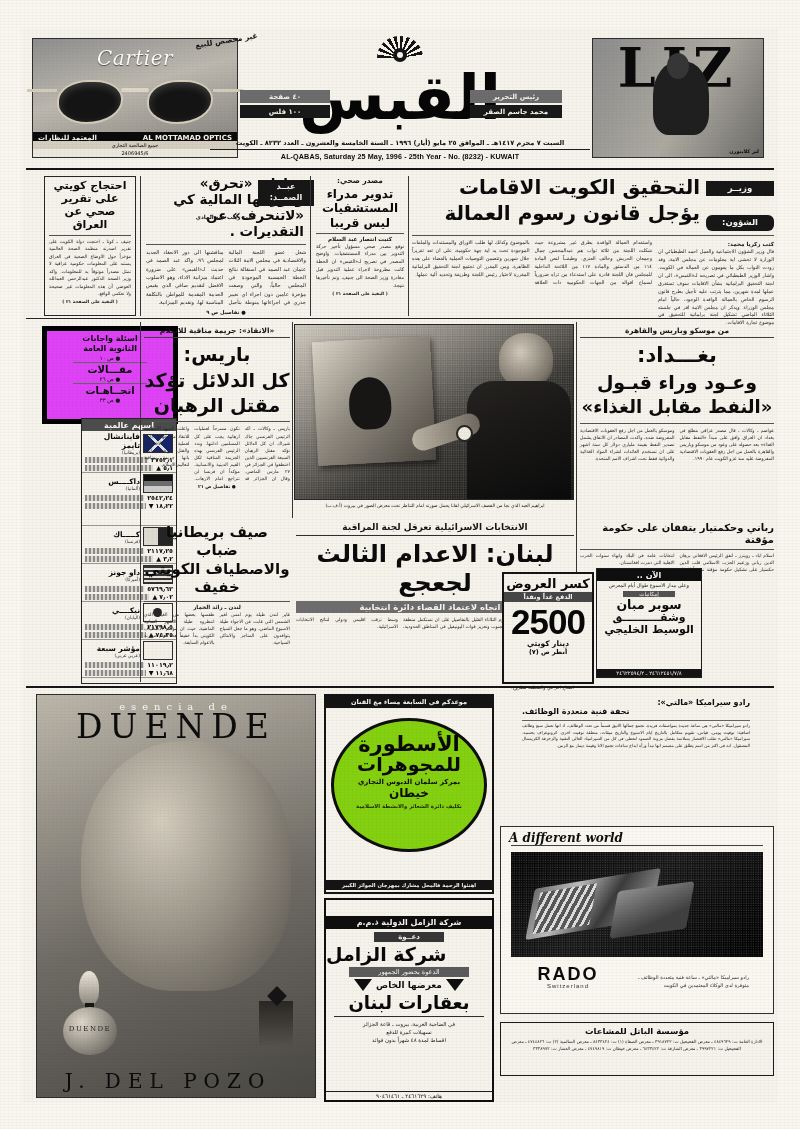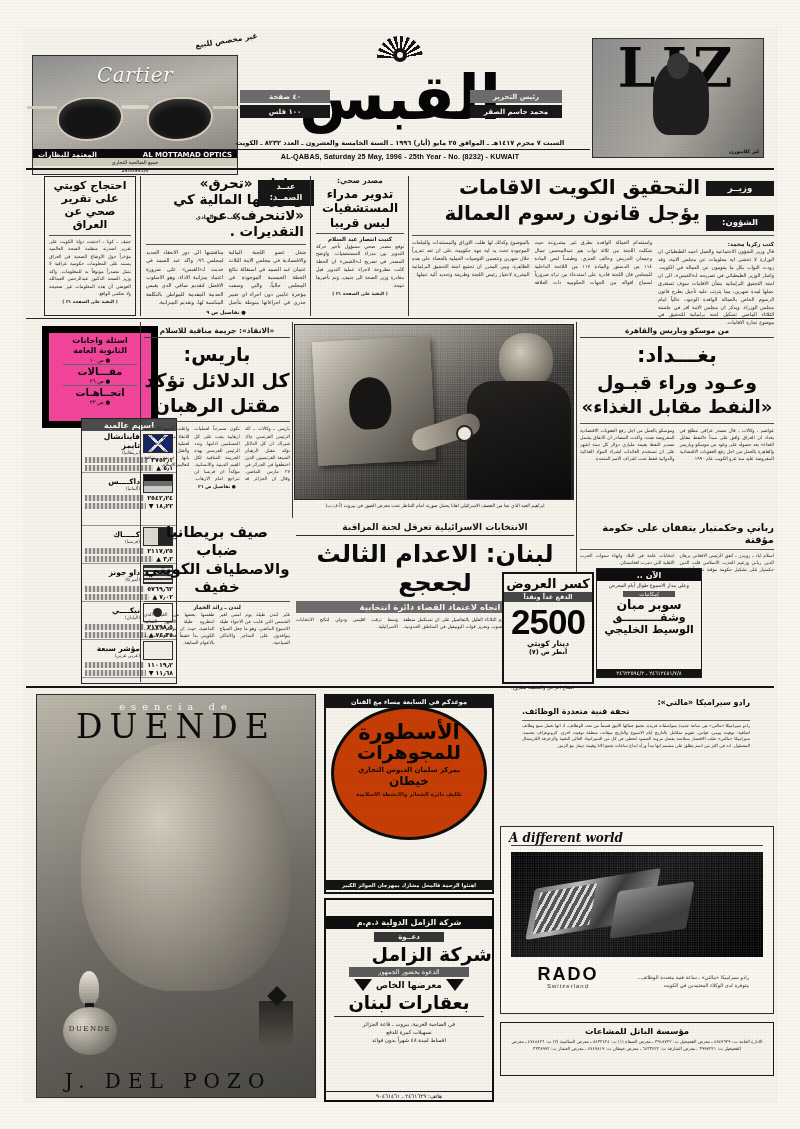--- a/index.html
+++ b/index.html
@@ -62,21 +62,21 @@
            font-size:7px;font-weight:bold;letter-spacing:.3px;}
   .mh-chip.lt{background:#6d6d6d;}
   .dateline-ar{font-size:6.6px;font-weight:bold;text-align:center;color:#141414;margin-top:3px;}
   .dateline-en{font-size:7.2px;font-weight:bold;text-align:center;color:#111;
                font-family:"Liberation Sans",sans-serif;letter-spacing:.1px;margin-top:2px;}
   .nonsale{position:absolute;right:2px;top:6px;font-size:7.5px;font-weight:bold;
            transform:rotate(-9deg);color:#1a1a1a;}
 
   
   .ad{position:absolute;box-sizing:border-box;}
-  .cartier{border:1px solid #333;background:linear-gradient(165deg,#8d8d8d,#b9b5ac 42%,#7e7c78);margin-top:17px;}
+  .cartier{border:1px solid #333;background:linear-gradient(165deg,#8d8d8d,#b9b5ac 42%,#7e7c78);}
   .cartier-name{font-family:"DejaVu Serif","Liberation Serif",serif;font-style:italic;
     color:#f6f4ef;font-size:20px;text-align:center;padding-top:7px;letter-spacing:.5px;
     text-shadow:0 1px 1px rgba(0,0,0,.55);}
   .glasses{position:relative;height:56px;margin-top:2px;}
   .lens{position:absolute;top:8px;width:62px;height:40px;background:#1a1a1a;
         border:2px solid #cfc8b8;border-radius:48% 42% 55% 45%;box-shadow:inset 0 3px 8px rgba(255,255,255,.18);}
   .lens.l{left:24px;} .lens.r{right:24px;}
   .bridge{position:absolute;left:50%;top:16px;transform:translateX(-50%);width:28px;height:4px;
           background:#d8d2c4;border-radius:2px;}
   .temple{position:absolute;top:17px;height:3px;width:30px;background:#cfc8b8;}
@@ -126,34 +126,34 @@
   .watch2{position:absolute;left:104px;top:34px;width:74px;height:48px;
          background:linear-gradient(160deg,#8f8f8f,#444 70%);transform:skewX(-18deg) rotate(-8deg);border-radius:4px;}
   .rado-name{font-family:"Liberation Sans",sans-serif;font-weight:bold;font-size:18px;
              letter-spacing:2px;color:#111;text-align:center;direction:ltr;margin-top:5px;}
   .rado-sw{font-family:"Liberation Sans",sans-serif;font-size:6px;letter-spacing:1px;color:#333;
            text-align:center;direction:ltr;margin-top:-2px;}
   .rado-ar{font-size:5px;color:#333;line-height:1.5;text-align:right;padding:0 12px;}
 
   .jewel{border:2px solid #1a1a1a;background:#efece5;position:relative;overflow:hidden;}
   .jewel-top{background:#1a1a1a;color:#f1eee7;font-size:6.5px;font-weight:bold;text-align:center;padding:2px 0;}
-  .oval{position:absolute;left:50%;top:10px;transform:translateX(-50%);width:150px;height:128px;
-        border:3px solid #141414;border-radius:50%;background:#c2410c;}
+  .oval{position:absolute;left:50%;top:22px;transform:translateX(-50%);width:150px;height:128px;
+        border:3px solid #141414;border-radius:50%;background:#84cc16;}
   .jewel-t1{font-size:21px;font-weight:bold;color:#0f0f0f;text-align:center;margin-top:12px;line-height:1.05;}
   .jewel-t2{font-size:19px;font-weight:bold;color:#0f0f0f;text-align:center;line-height:1.05;}
   .jewel-t3{font-size:7px;font-weight:bold;color:#111;text-align:center;margin-top:3px;}
   .jewel-t4{font-size:12px;font-weight:bold;color:#111;text-align:center;}
   .jewel-foot{position:absolute;left:0;right:0;bottom:2px;background:#1a1a1a;color:#efece5;
               font-size:5.2px;text-align:center;padding:2px 0;font-weight:bold;}
 
   .zamil{border:2px solid #151515;background:#efece5;position:relative;}
   .zam-top{background:#141414;color:#f0ede6;font-size:8px;font-weight:bold;text-align:center;padding:2px 0;margin-top:16px;}
   .zam-dawa{background:#3a3a3a;color:#f0ede6;font-size:7px;font-weight:bold;text-align:center;
             width:70px;margin:3px auto 0;padding:1px 0;}
-  .zam-name{font-size:19px;font-weight:bold;text-align:right;color:#0f0f0f;letter-spacing:1px;margin-top:1px;}
+  .zam-name{font-size:19px;font-weight:bold;text-align:left;color:#0f0f0f;letter-spacing:1px;margin-top:1px;}
   .zam-sub{background:#5d5d5d;color:#f0ede6;font-size:6.5px;text-align:center;width:120px;margin:2px auto;padding:1px 0;}
   .zam-mid{font-size:9px;font-weight:bold;text-align:right;color:#141414;}
   .zam-big{font-size:18px;font-weight:bold;text-align:center;color:#0f0f0f;margin-top:1px;}
   .zam-li{font-size:5.4px;text-align:center;color:#1f1f1f;line-height:1.5;}
   .zam-phone{border-top:1px solid #222;font-size:5.6px;text-align:center;color:#111;margin-top:3px;padding-top:1px;direction:ltr;}
 
   .ad2500{border:2px solid #1a1a1a;background:#efece5;position:relative;overflow:hidden;}
   .a25-script{font-size:13px;font-weight:bold;text-align:center;color:#111;padding-top:2px;}
   .a25-sub{background:#4a4a4a;color:#f2efe8;font-size:6.5px;font-weight:bold;text-align:center;padding:1px 0;margin-top:1px;}
   .a25-num{font-family:"Liberation Sans",sans-serif;font-size:35px;font-weight:bold;text-align:center;
@@ -167,21 +167,21 @@
   .g-chip{background:#555;color:#f0ede6;font-size:5.6px;text-align:center;width:52px;margin:1px auto;}
   .g-big{font-size:12.5px;font-weight:bold;text-align:center;color:#111;line-height:1.1;}
   .g-big2{font-size:11px;font-weight:bold;text-align:center;color:#111;line-height:1.1;}
   .g-phone{background:#1a1a1a;color:#f0ede6;font-size:5.4px;text-align:center;padding:1px 0;direction:ltr;}
 
   .bayan{border:1px solid #222;background:#efece5;}
   .bayan-t{font-size:8.5px;font-weight:bold;text-align:center;color:#111;padding-top:3px;}
   .bayan-l{font-size:4.4px;text-align:center;color:#2b2b2b;line-height:1.7;padding:2px 6px;direction:ltr;}
 
   
-  .idx{border:7px solid #000000;background:#ec4899;padding:3px 4px;}
+  .idx{border:5px solid #000000;background:#d946ef;padding:3px 16px;}
   .idx-t{font-size:8px;font-weight:bold;text-align:center;color:#111;line-height:1.25;}
   .idx-d{font-size:5.4px;text-align:center;color:#111;margin:1px 0;}
   .idx-i{font-size:10px;font-weight:bold;text-align:center;color:#111;letter-spacing:4px;}
 
   
   .stk{border:1px solid #2b2b2b;background:#efece5;margin-left:39px;}
   .stk-h{background:#4f4f4f;color:#f3f0e9;font-size:8px;font-weight:bold;text-align:center;padding:1.5px 0;}
   .stk-row{display:flex;align-items:center;gap:3px;padding:1px 3px;}
   .flag{width:28px;height:17px;border:1px solid #333;flex:0 0 auto;background:#ddd;position:relative;overflow:hidden;}
   .stk-nm{flex:1;text-align:right;}
@@ -287,21 +287,21 @@
     <div style="border-top:1px solid #555;margin:3px 0 2px;"></div>
     <div class="byline">كتبت انتصار عبد السلام</div>
     <div class="body" style="font-size:4.8px;">توقع مصدر صحي مسؤول تأخير حركة التدوير بين مدراء المستشفيات. واوضح المصدر في تصريح لـ«القبس» ان الخطة كانت مطروحة لاجراء عملية التدوير قبل مغادرة وزير الصحة الى جنيف، وتم تأخيرها نتيجة.</div>
     <div class="cont" style="font-size:4.4px;">( البقية على الصفحة ٢١ )</div>
   </div>
 
   <div class="blk" style="left:412px;top:176px;width:362px;height:140px;">
     <div style="display:flex;align-items:flex-start;gap:6px;direction:rtl;">
       <div style="flex:0 0 62px;">
         <div class="badge" style="width:58px;font-size:8.5px;">وزيــر</div>
-        <div class="badge" style="width:58px;font-size:8.5px;margin-top:19px;">الشؤون:</div>
+        <div class="badge" style="width:58px;font-size:8.5px;margin-top:19px;border-radius:6px;">الشؤون:</div>
       </div>
       <div style="flex:1;">
         <div class="hl" style="font-size:20px;text-align:right;">التحقيق الكويت الاقامات</div>
         <div class="hl" style="font-size:20px;text-align:right;margin-top:2px;">يؤجل قانون رسوم العمالة</div>
       </div>
     </div>
     <div style="border-top:1px solid #555;margin:4px 0 3px;"></div>
     <div style="display:flex;gap:6px;direction:rtl;">
       <div style="flex:0 0 116px;">
         <div class="byline" style="text-align:right;">كتب زكريا محمد:</div>

